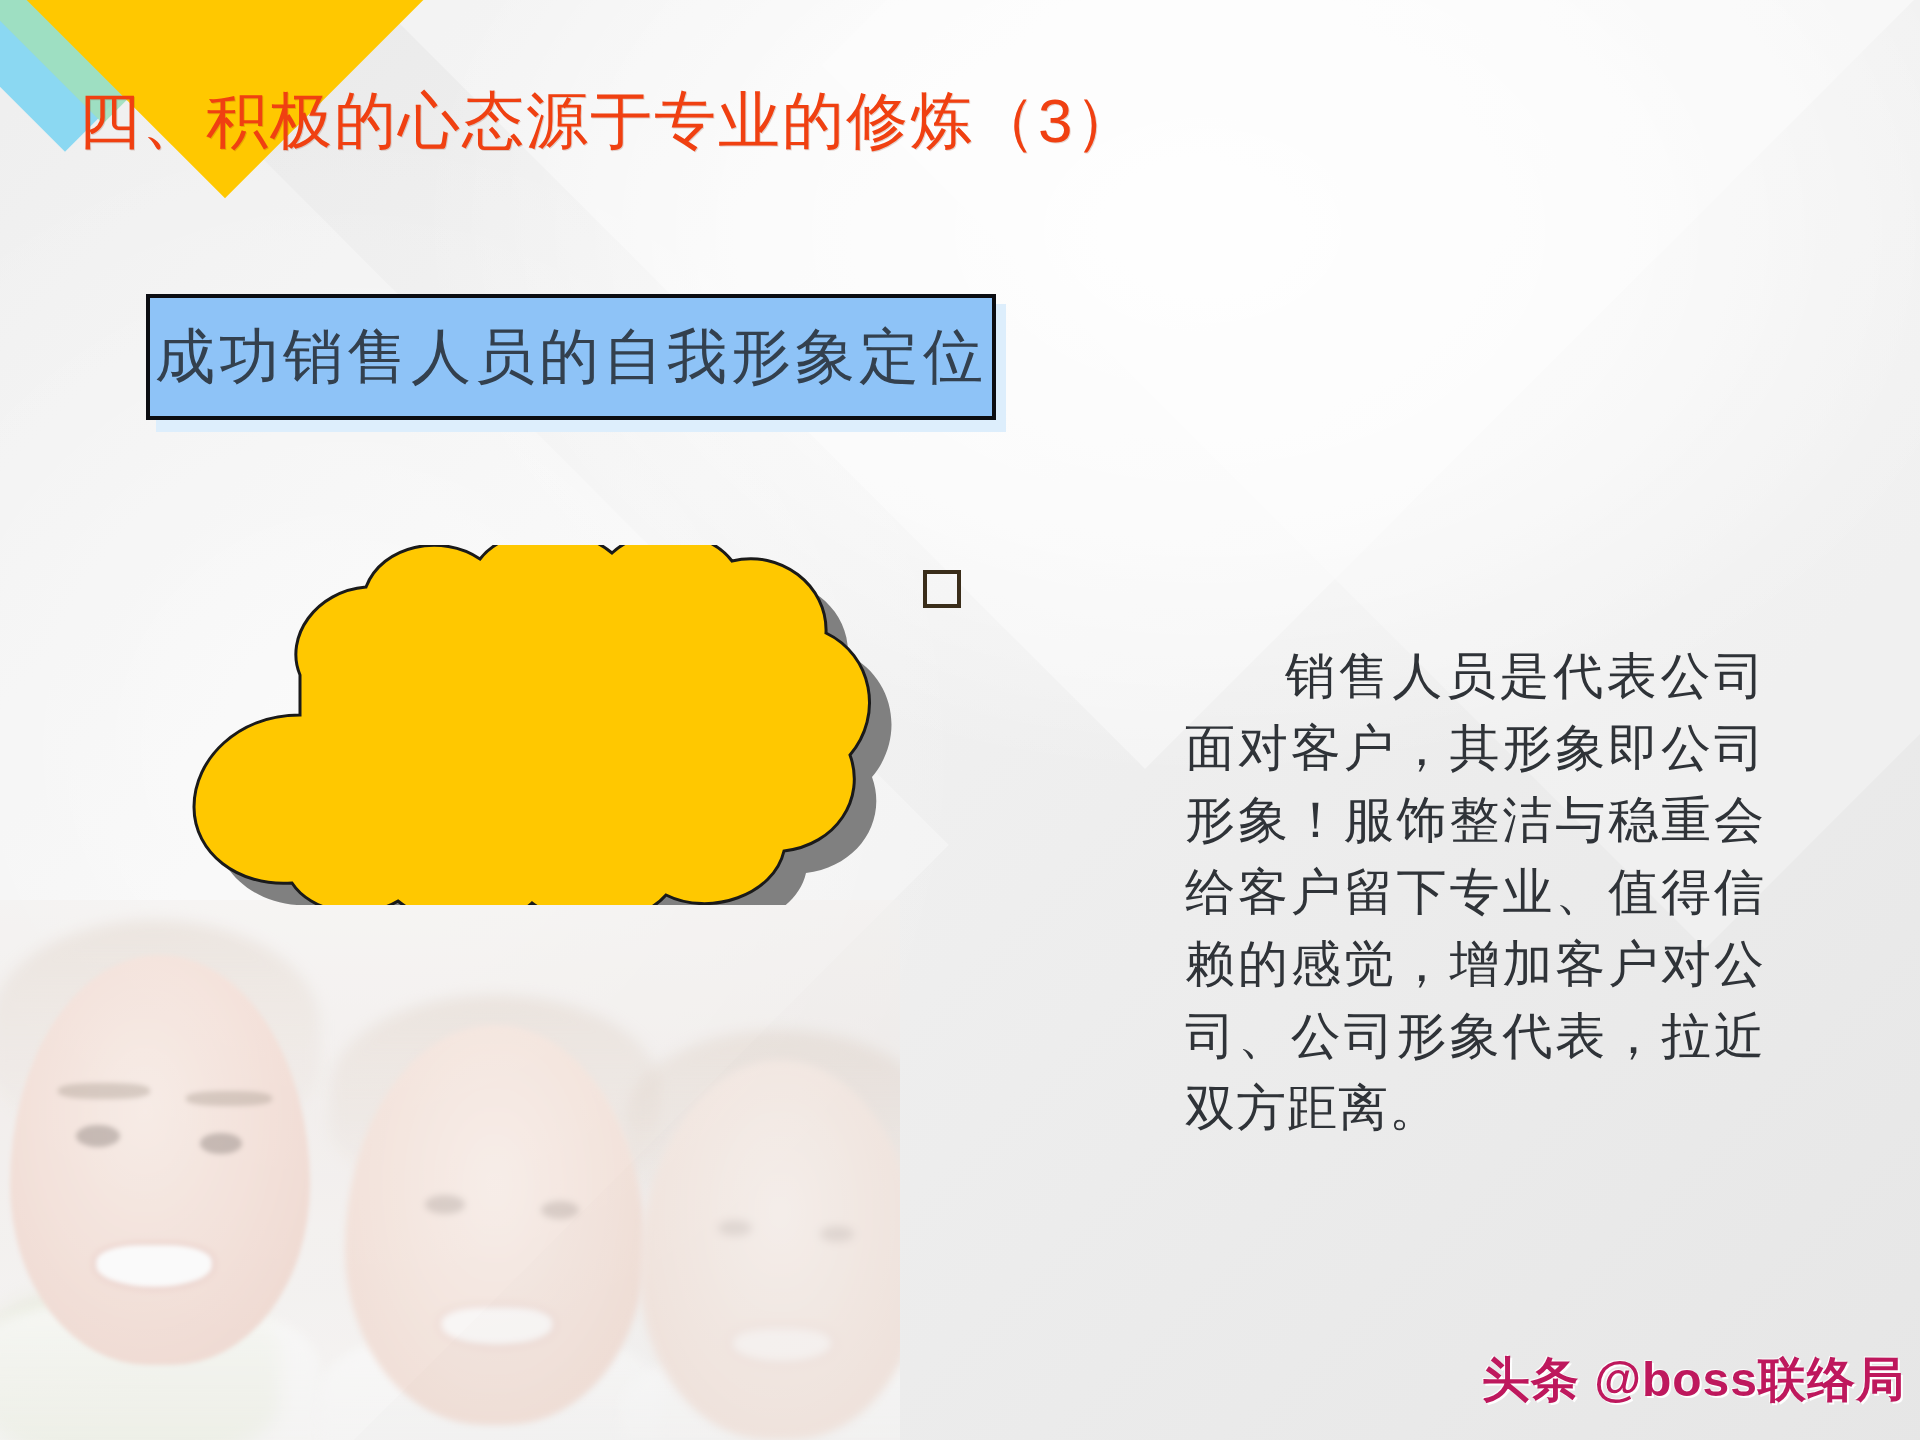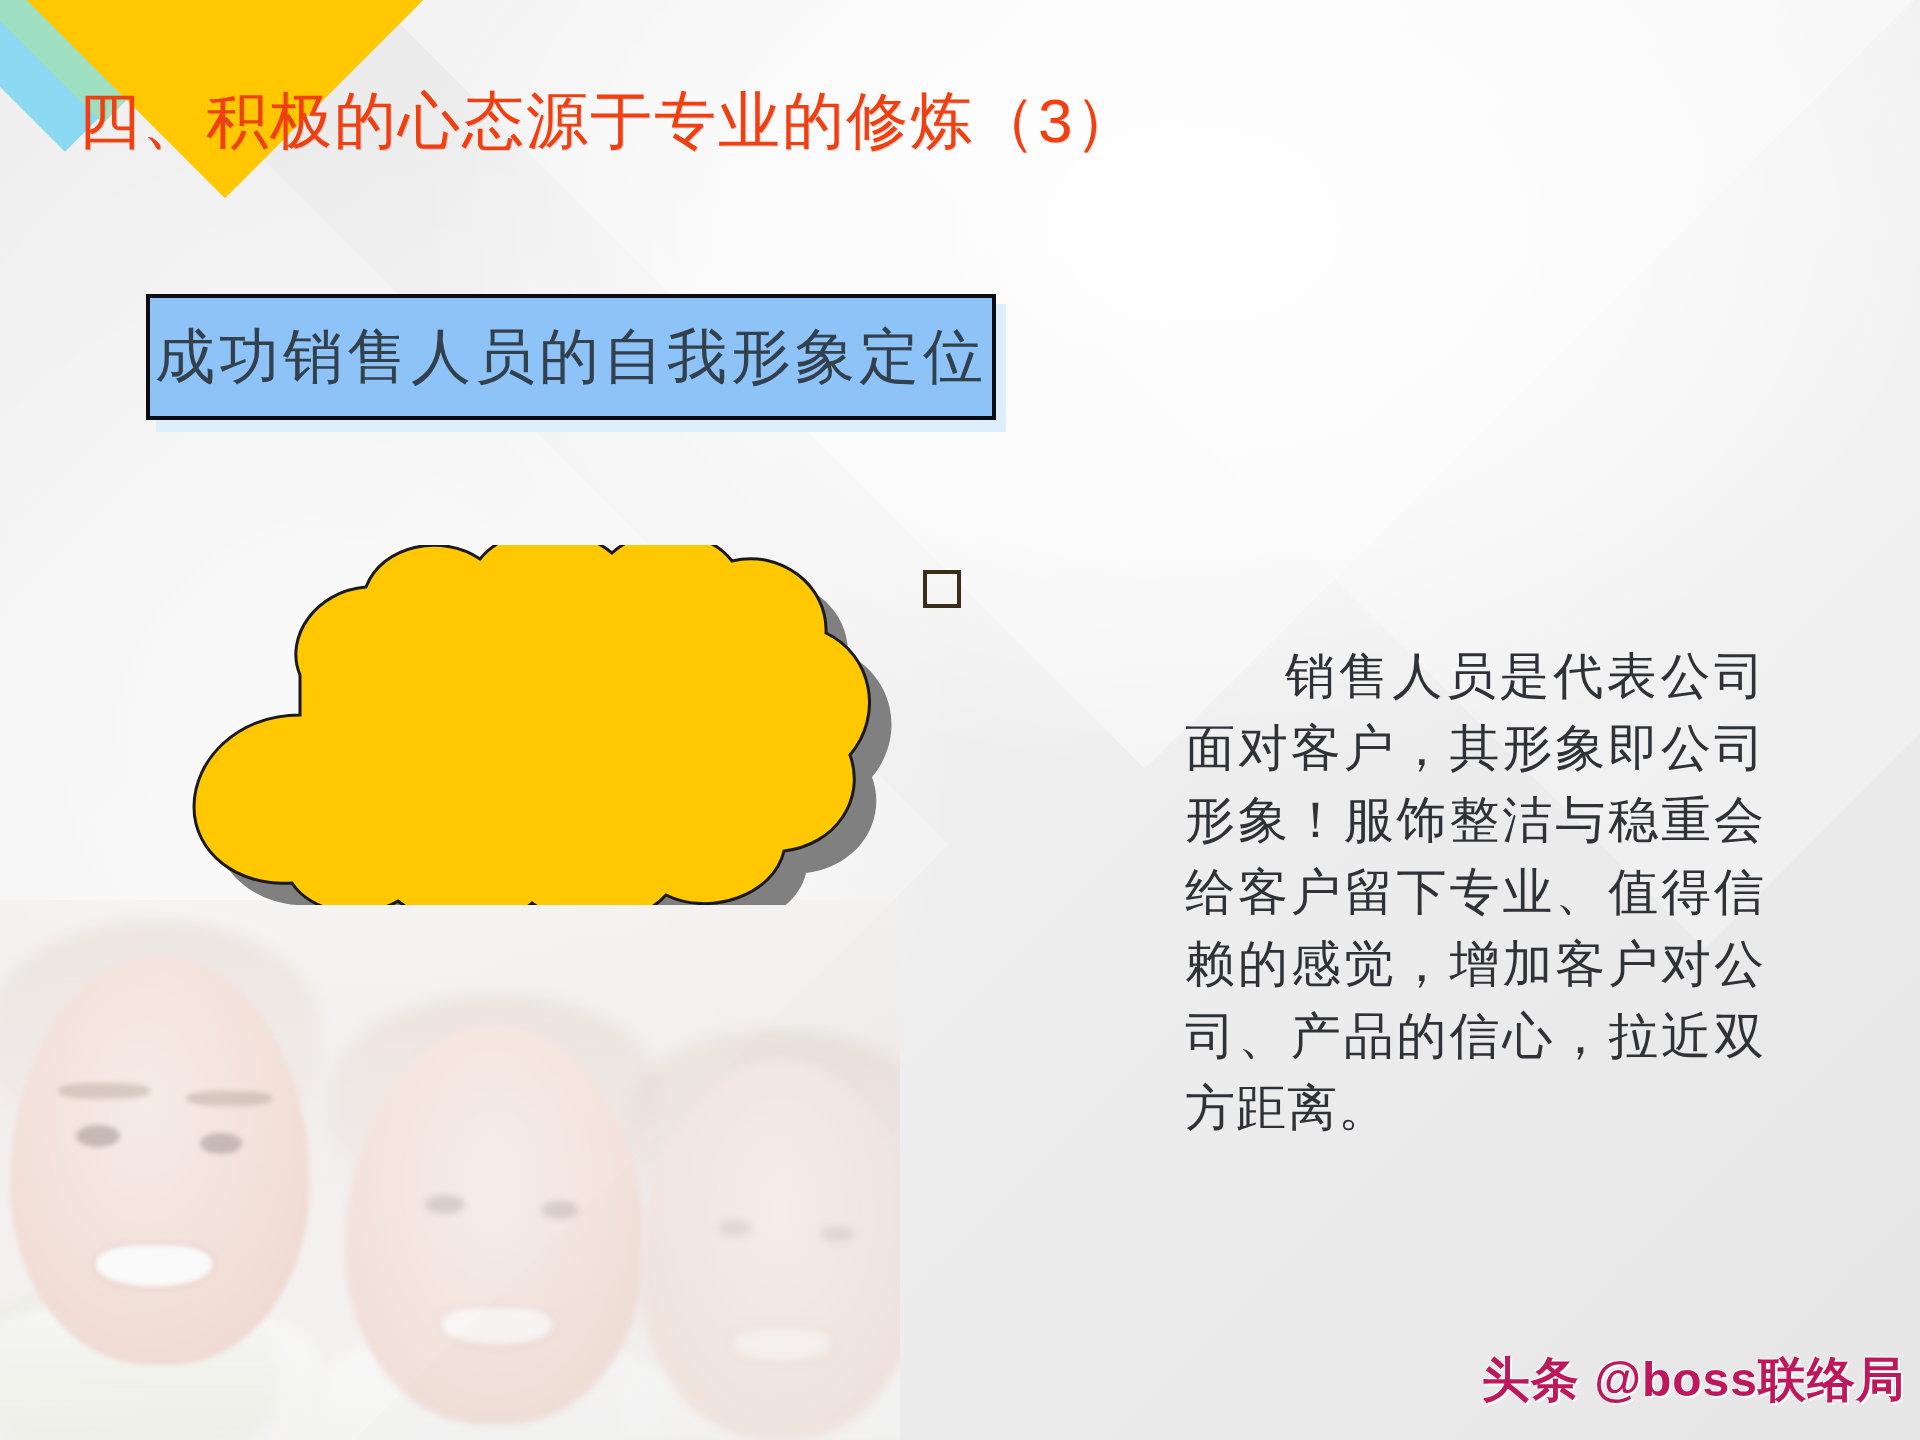--- a/index.html
+++ b/index.html
@@ -305,17 +305,17 @@
                C 734,170 722,110 676,88
                C 678,40 630,4 582,16
                C 556,-18 494,-22 462,8
                C 424,-24 356,-20 330,14
                C 292,-12 232,0 216,42
                C 166,46 134,92 150,130 Z" fill="#ffc800" stroke="#1a1a1a" stroke-width="3"></path>
     </svg>
     <div class="cloud-handle"></div>
   </div>
 
-  <div class="para">销售人员是代表公司面对客户，其形象即公司形象！服饰整洁与稳重会给客户留下专业、值得信赖的感觉，增加客户对公司、产品的信心，拉近双方距离。</div>
+  <div class="para">销售人员是代表公司面对客户，其形象即公司形象！服饰整洁与稳重会给客户留下专业、值得信赖的感觉，增加客户对公司、公司形象代表，拉近双方距离。</div>
 
   <div class="watermark">头条 @boss联络局</div>
 
 </div>
 
 </body></html>

